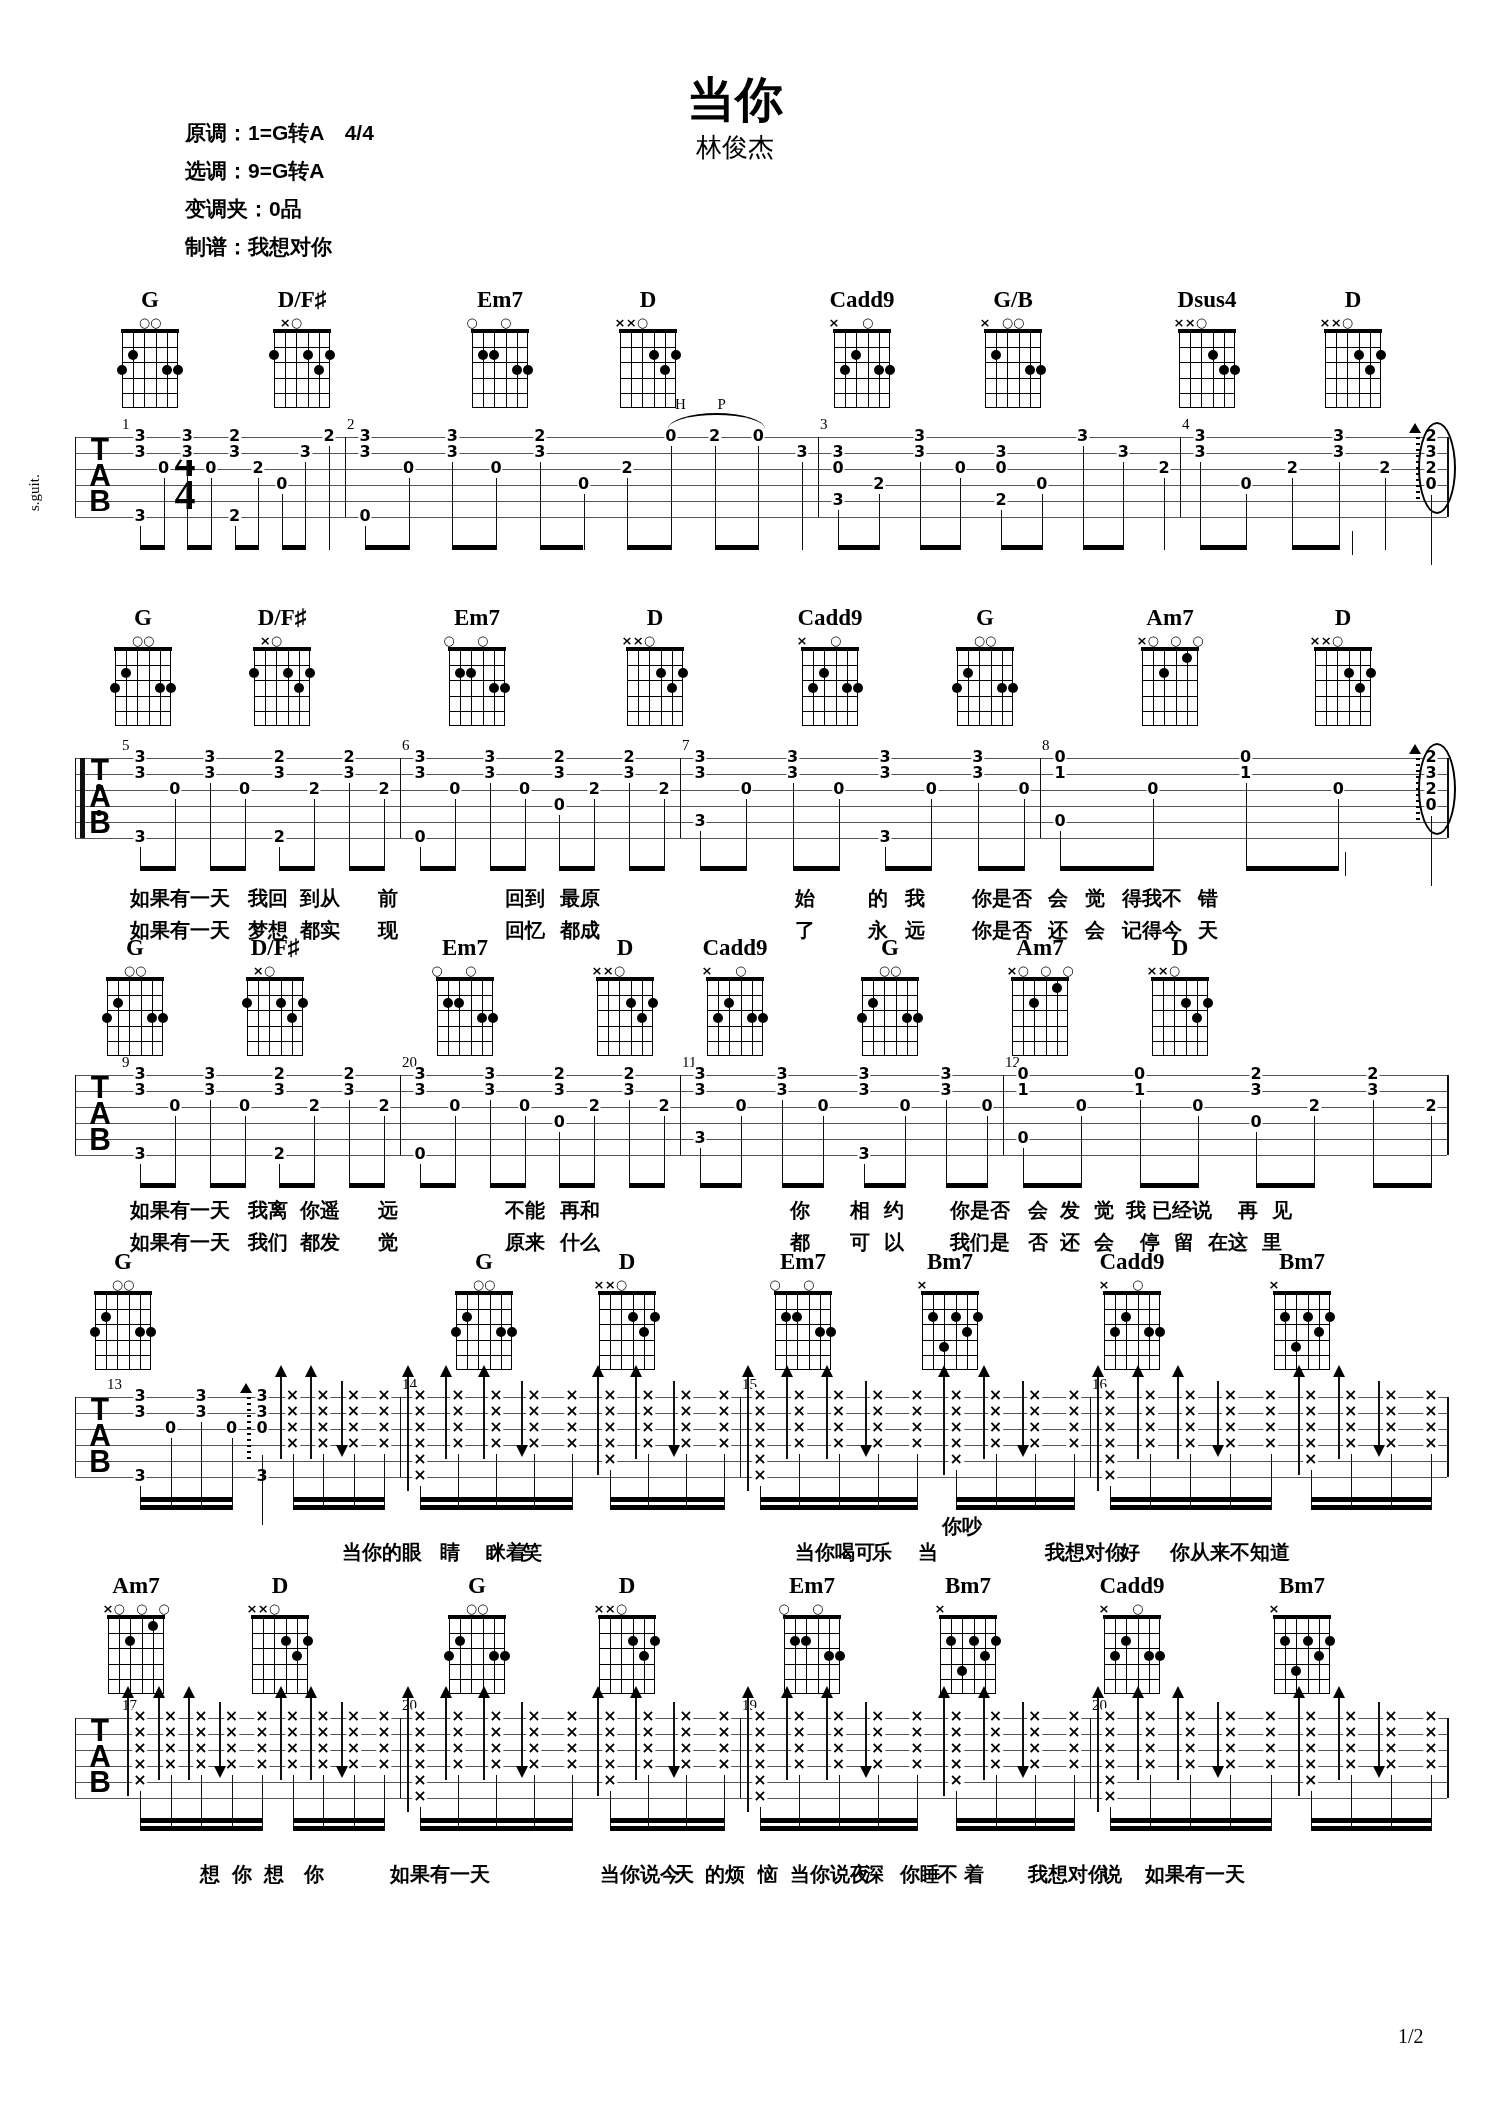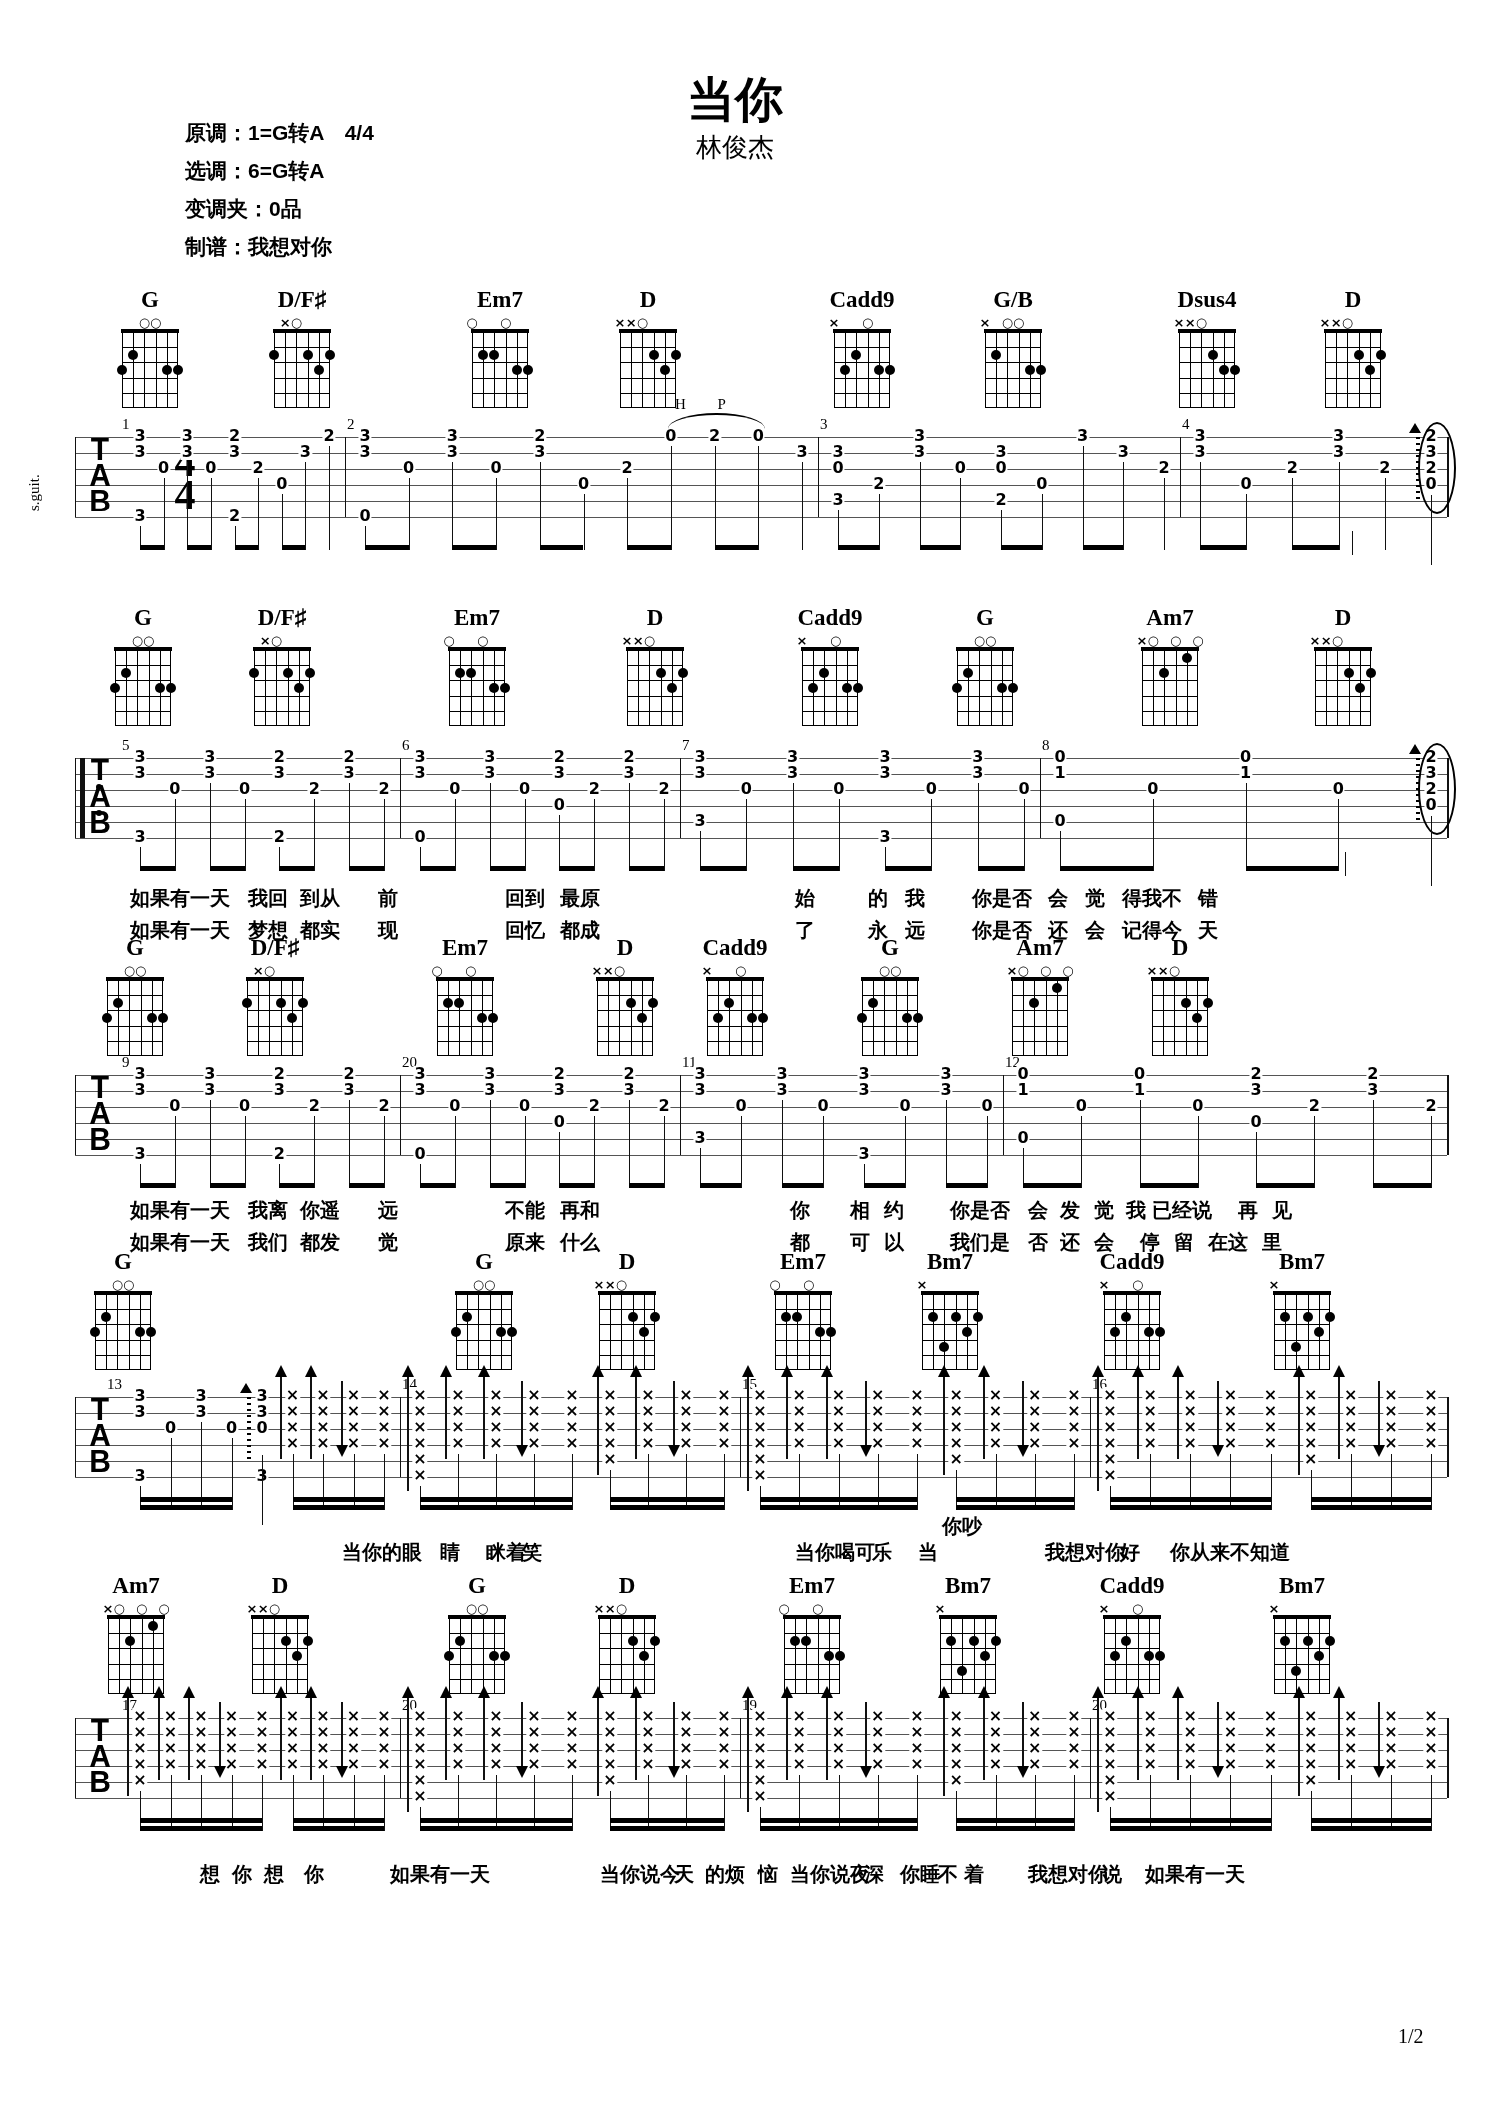--- a/index.html
+++ b/index.html
@@ -30,21 +30,21 @@
   .hp{position:absolute;font:15px "Liberation Serif",serif;letter-spacing:14px;line-height:1;}
   .oval{position:absolute;border:2px solid #000;border-radius:50%;}
   .ahead{position:absolute;width:0;height:0;}
   .rdot{position:absolute;width:6px;height:6px;border-radius:50%;background:#000;}
 </style>
 </head>
 <body>
 
 <div id="page">
   <div class="hdr" style="left:185px;top:122px;">原调：1=G转A　4/4</div>
-  <div class="hdr" style="left:185px;top:160px;">选调：6=G转A</div>
+  <div class="hdr" style="left:185px;top:160px;">选调：9=G转A</div>
   <div class="hdr" style="left:185px;top:198px;">变调夹：0品</div>
   <div class="hdr" style="left:185px;top:236px;">制谱：我想对你</div>
   <div id="title" style="left:735px;top:68px;">当你</div>
   <div id="artist" style="left:735px;top:130px;">林俊杰</div>
   <div id="pageno" style="left:1398px;top:2025px;">1/2</div>
 <div class="hline" style="left: 75px; top: 437px; width: 1372px;"></div>
     <div class="hline" style="left: 75px; top: 453px; width: 1372px;"></div>
     <div class="hline" style="left: 75px; top: 469px; width: 1372px;"></div>
     <div class="hline" style="left: 75px; top: 485px; width: 1372px;"></div>
     <div class="hline" style="left: 75px; top: 501px; width: 1372px;"></div>

